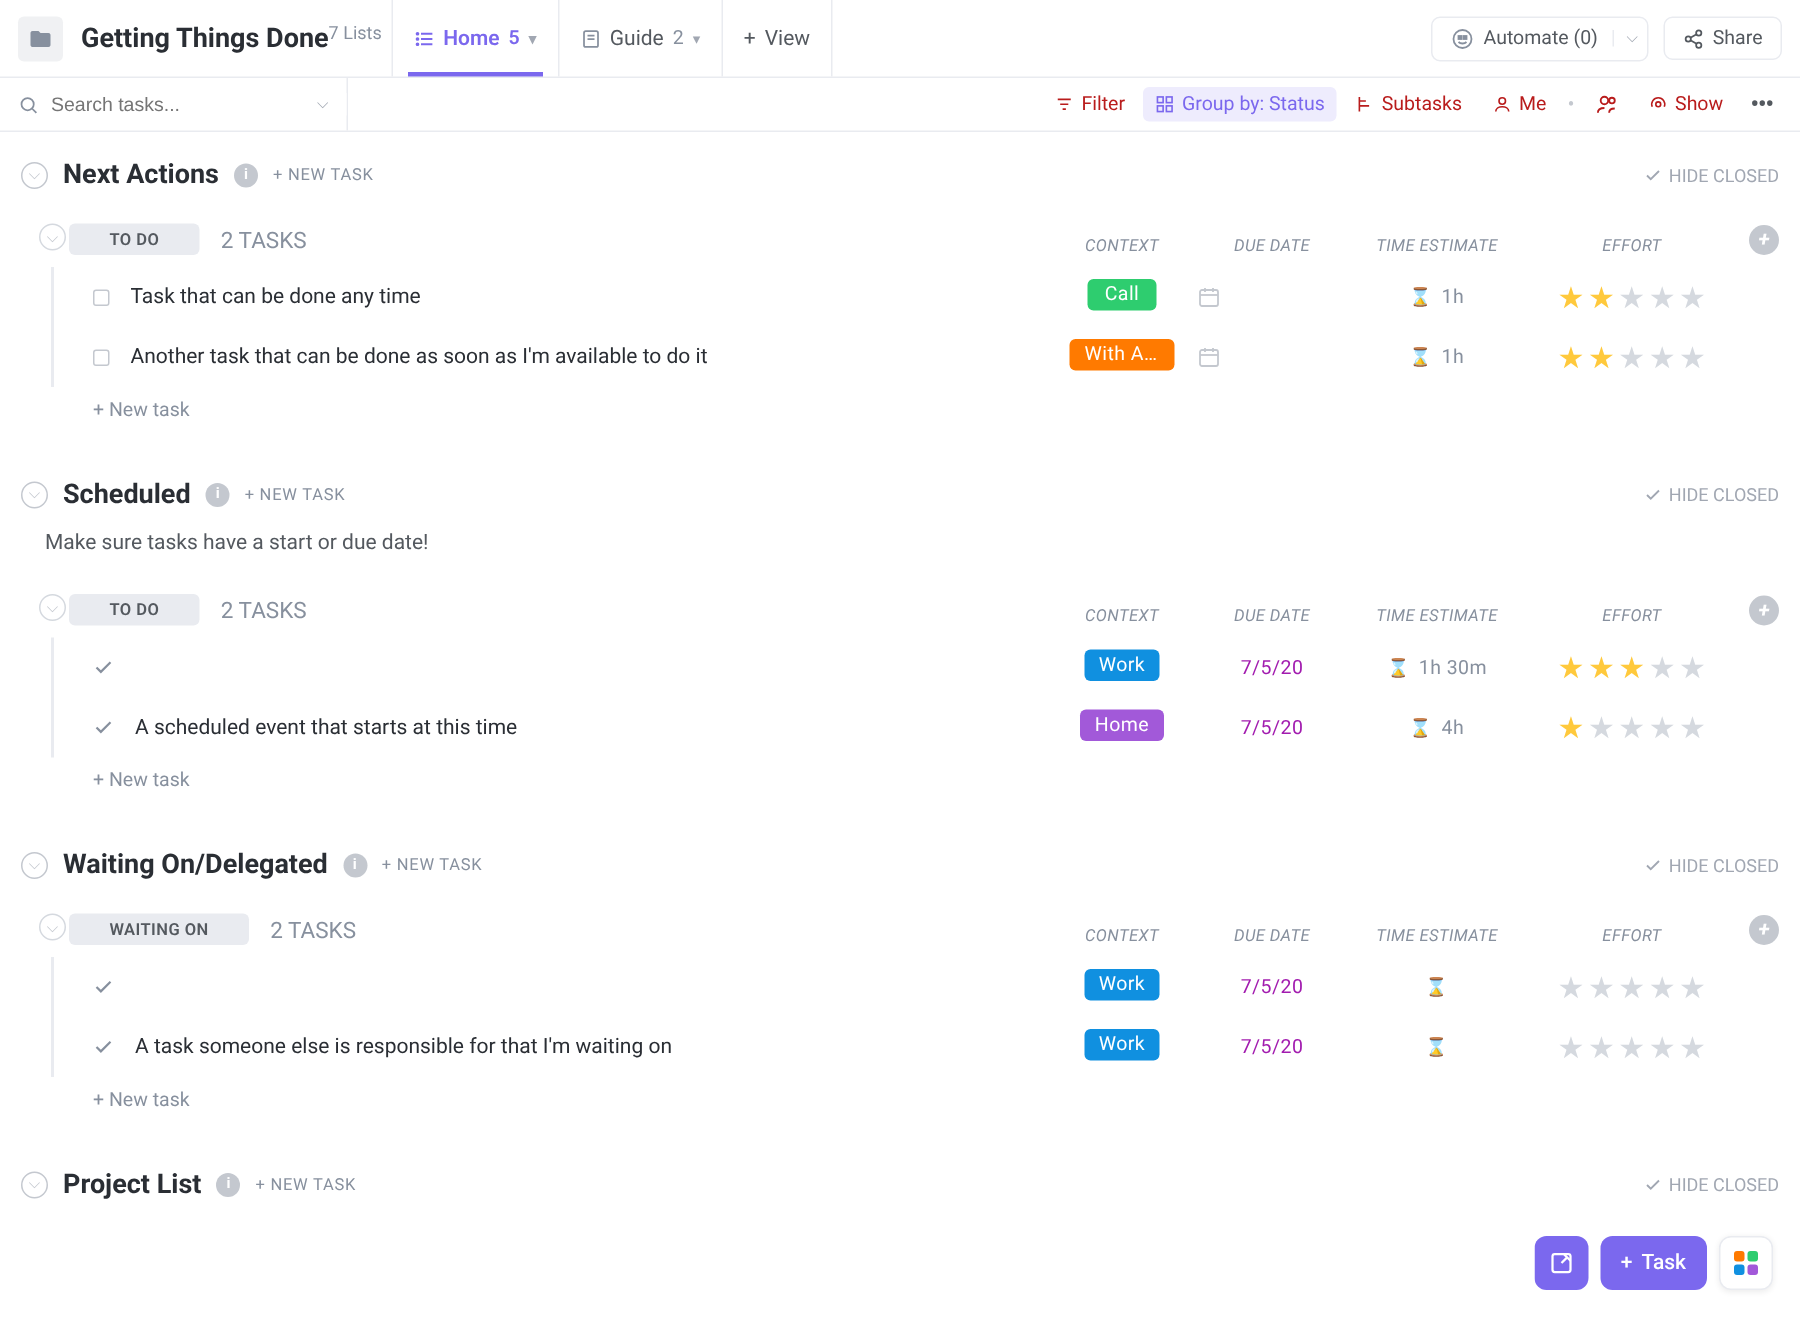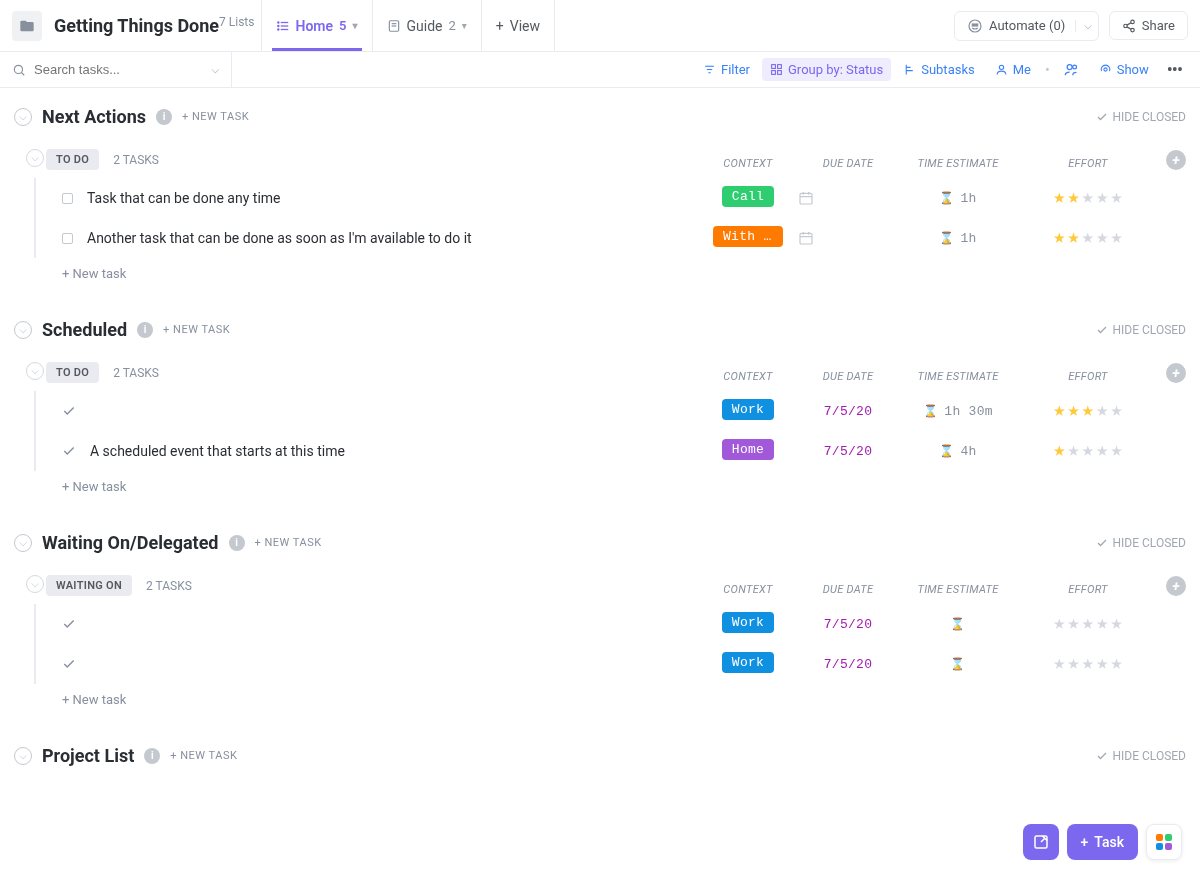--- a/index.html
+++ b/index.html
@@ -19,55 +19,55 @@
 .view-tab.active .count { color: #7b68ee; }
 .caret-down { font-size: 10px; color: #a1a7b2; }
 .header-right { margin-left: auto; display: flex; align-items: center; gap: 10px; }
 .btn { display: flex; align-items: center; gap: 6px; padding: 6px 12px; border: 1px solid #e9ebf0; border-radius: 6px; font-size: 13px; color: #54595f; cursor: pointer; background: #fff; }
 
 
 .toolbar { display: flex; align-items: center; height: 36px; padding: 0 12px; border-bottom: 1px solid #e9ebf0; }
 .search-wrap { display: flex; align-items: center; gap: 8px; color: #87909e; flex: 0 0 220px; border-right: 1px solid #e9ebf0; height: 100%; position: relative; }
 .search-input { border: none; outline: none; font-size: 13px; flex: 1; }
 .toolbar-right { margin-left: auto; display: flex; align-items: center; gap: 4px; }
-.tool-item { display: flex; align-items: center; gap: 5px; padding: 4px 8px; border-radius: 4px; font-size: 13px; color: #3b82f6; cursor: pointer; }
+.tool-item { display: flex; align-items: center; gap: 5px; padding: 4px 8px; border-radius: 4px; font-size: 13px; color: #b91c1c; cursor: pointer; }
 .tool-item.active { background: #eeecfd; color: #7b68ee; }
 .dot-sep { color: #c4c8cf; margin: 0 2px; }
 .more-dots { font-size: 18px; letter-spacing: -1px; color: #54595f; padding: 0 6px; cursor: pointer; }
 
 
 .body { padding: 18px 14px 120px; }
 .group { margin-bottom: 30px; }
 .group-header { display: flex; align-items: center; gap: 10px; margin-bottom: 14px; }
 .chev-circle { width: 18px; height: 18px; border: 1.5px solid #c4c8cf; border-radius: 50%; display: flex; align-items: center; justify-content: center; color: #c4c8cf; font-size: 10px; }
 .group-title { font-size: 18px; font-weight: 700; }
 .info-circle { width: 16px; height: 16px; background: #c4c8cf; border-radius: 50%; color: #fff; display: flex; align-items: center; justify-content: center; font-size: 10px; font-weight: 700; }
 .new-task-link { font-size: 11px; color: #87909e; letter-spacing: 0.5px; cursor: pointer; }
 .hide-closed { margin-left: auto; font-size: 12px; color: #a1a7b2; display: flex; align-items: center; gap: 5px; }
 .group-note { font-size: 14px; color: #54595f; margin: 0 0 18px 16px; }
 
 .status-block { padding-left: 12px; margin-bottom: 8px; }
 .status-header { display: flex; align-items: center; padding: 8px 0 8px 20px; position: relative; }
 .status-chev { position: absolute; left: 0; top: 8px; width: 18px; height: 18px; border: 1.5px solid #d5d9df; border-radius: 50%; display: flex; align-items: center; justify-content: center; color: #c4c8cf; font-size: 10px; }
-.status-pill { background: #e9ebf0; padding: 4px 10px; border-radius: 4px; font-size: 11px; font-weight: 600; color: #54595f; letter-spacing: 0.3px; }
-.task-count { font-size: 12px; color: #87909e; margin-left: 14px; }
+.status-pill { background: #e9ebf0; padding: 4px 27px; border-radius: 4px; font-size: 11px; font-weight: 600; color: #54595f; letter-spacing: 0.3px; }
+.task-count { font-size: 15px; color: #87909e; margin-left: 14px; }
 .col-headers { margin-left: auto; display: flex; align-items: flex-end; font-style: italic; }
 .col-h { font-size: 11px; color: #87909e; text-align: center; letter-spacing: 0.3px; }
 .col-context { width: 100px; }
 .col-due { width: 100px; }
 .col-time { width: 120px; }
 .col-effort { width: 140px; }
 .add-col { width: 20px; height: 20px; background: #c4c8cf; border-radius: 50%; color: #fff; display: flex; align-items: center; justify-content: center; font-size: 14px; font-weight: 700; margin-left: 8px; }
 
 .task-rows { border-left: 2px solid #e9ebf0; margin-left: 8px; }
 .task-row { display: flex; align-items: center; padding: 8px 0 8px 26px; position: relative; }
 .task-sq { width: 11px; height: 11px; border: 1.5px solid #c4c8cf; border-radius: 2px; margin-right: 14px; }
 .task-check { color: #87909e; margin-right: 14px; font-size: 14px; }
 .task-title { font-size: 14px; color: #2a2e34; }
-.task-cols { margin-left: auto; display: flex; align-items: center; font-family: Liberation Mono, monospace; }
+.task-cols { margin-left: auto; display: flex; align-items: center; }
 .context-tag { display: inline-block; padding: 3px 10px; border-radius: 4px; color: #fff; font-size: 13px; min-width: 46px; text-align: center; max-width: 70px; overflow: hidden; text-overflow: ellipsis; white-space: nowrap; }
 .due-date { font-size: 13px; color: #a21caf; }
 .due-icon { color: #c4c8cf; }
 .time-est { display: flex; align-items: center; justify-content: center; gap: 6px; color: #87909e; font-size: 13px; }
 .hourglass { font-size: 12px; color: #c4c8cf; }
 .stars { display: flex; gap: 2px; justify-content: center; }
 .star { font-size: 20px; line-height: 1; }
 .star.filled { color: #ffc93c; }
 .star.empty { color: #d5d9df; }
 .new-task-row { padding: 8px 0 8px 26px; font-size: 13px; color: #87909e; cursor: pointer; border-left: 2px solid transparent; margin-left: 8px; }
@@ -305,20 +305,21 @@
       <div class="group-title">Scheduled</div>
       <div class="info-circle">i</div>
       <div class="new-task-link">+ NEW TASK</div>
       <div class="hide-closed">
         <svg width="12" height="12" viewBox="0 0 24 24" fill="none" stroke="currentColor" stroke-width="2.5">
             <polyline points="20 6 9 17 4 12"></polyline>
           </svg>
         <span>HIDE CLOSED</span>
       </div>
     </div>
+      <div class="group-note">Make sure tasks have a start or due date!</div>
       <div class="status-block">
       <div class="status-header">
         <div class="status-chev">⌵</div>
         <span class="status-pill">TO DO</span>
         <span class="task-count">2 TASKS</span>
         <div class="col-headers">
           <div class="col-h col-context">CONTEXT</div>
           <div class="col-h col-due">DUE DATE</div>
           <div class="col-h col-time">TIME ESTIMATE</div>
           <div class="col-h col-effort">EFFORT</div>
@@ -437,20 +438,21 @@
               </div>
           <div style="width:28px"></div>
         </div>
       </div>
           <div class="task-row">
         <div class="task-check">
               <svg width="14" height="14" viewBox="0 0 24 24" fill="none" stroke="currentColor" stroke-width="2.5">
                 <polyline points="20 6 9 17 4 12"></polyline>
               </svg>
             </div>
+        <span class="task-title">A task someone else is responsible for that I'm waiting on</span>
         <div class="task-cols">
           <div class="col-h col-context"><span class="context-tag" style="background:#1090e0">Work</span></div>
           <div class="col-h col-due"><span class="due-date">7/5/20</span></div>
           <div class="col-h col-time">
                 <div class="time-est">
                   <span class="hourglass">⌛</span>
                 </div>
               </div>
           <div class="col-h col-effort">
                 <div class="stars">

